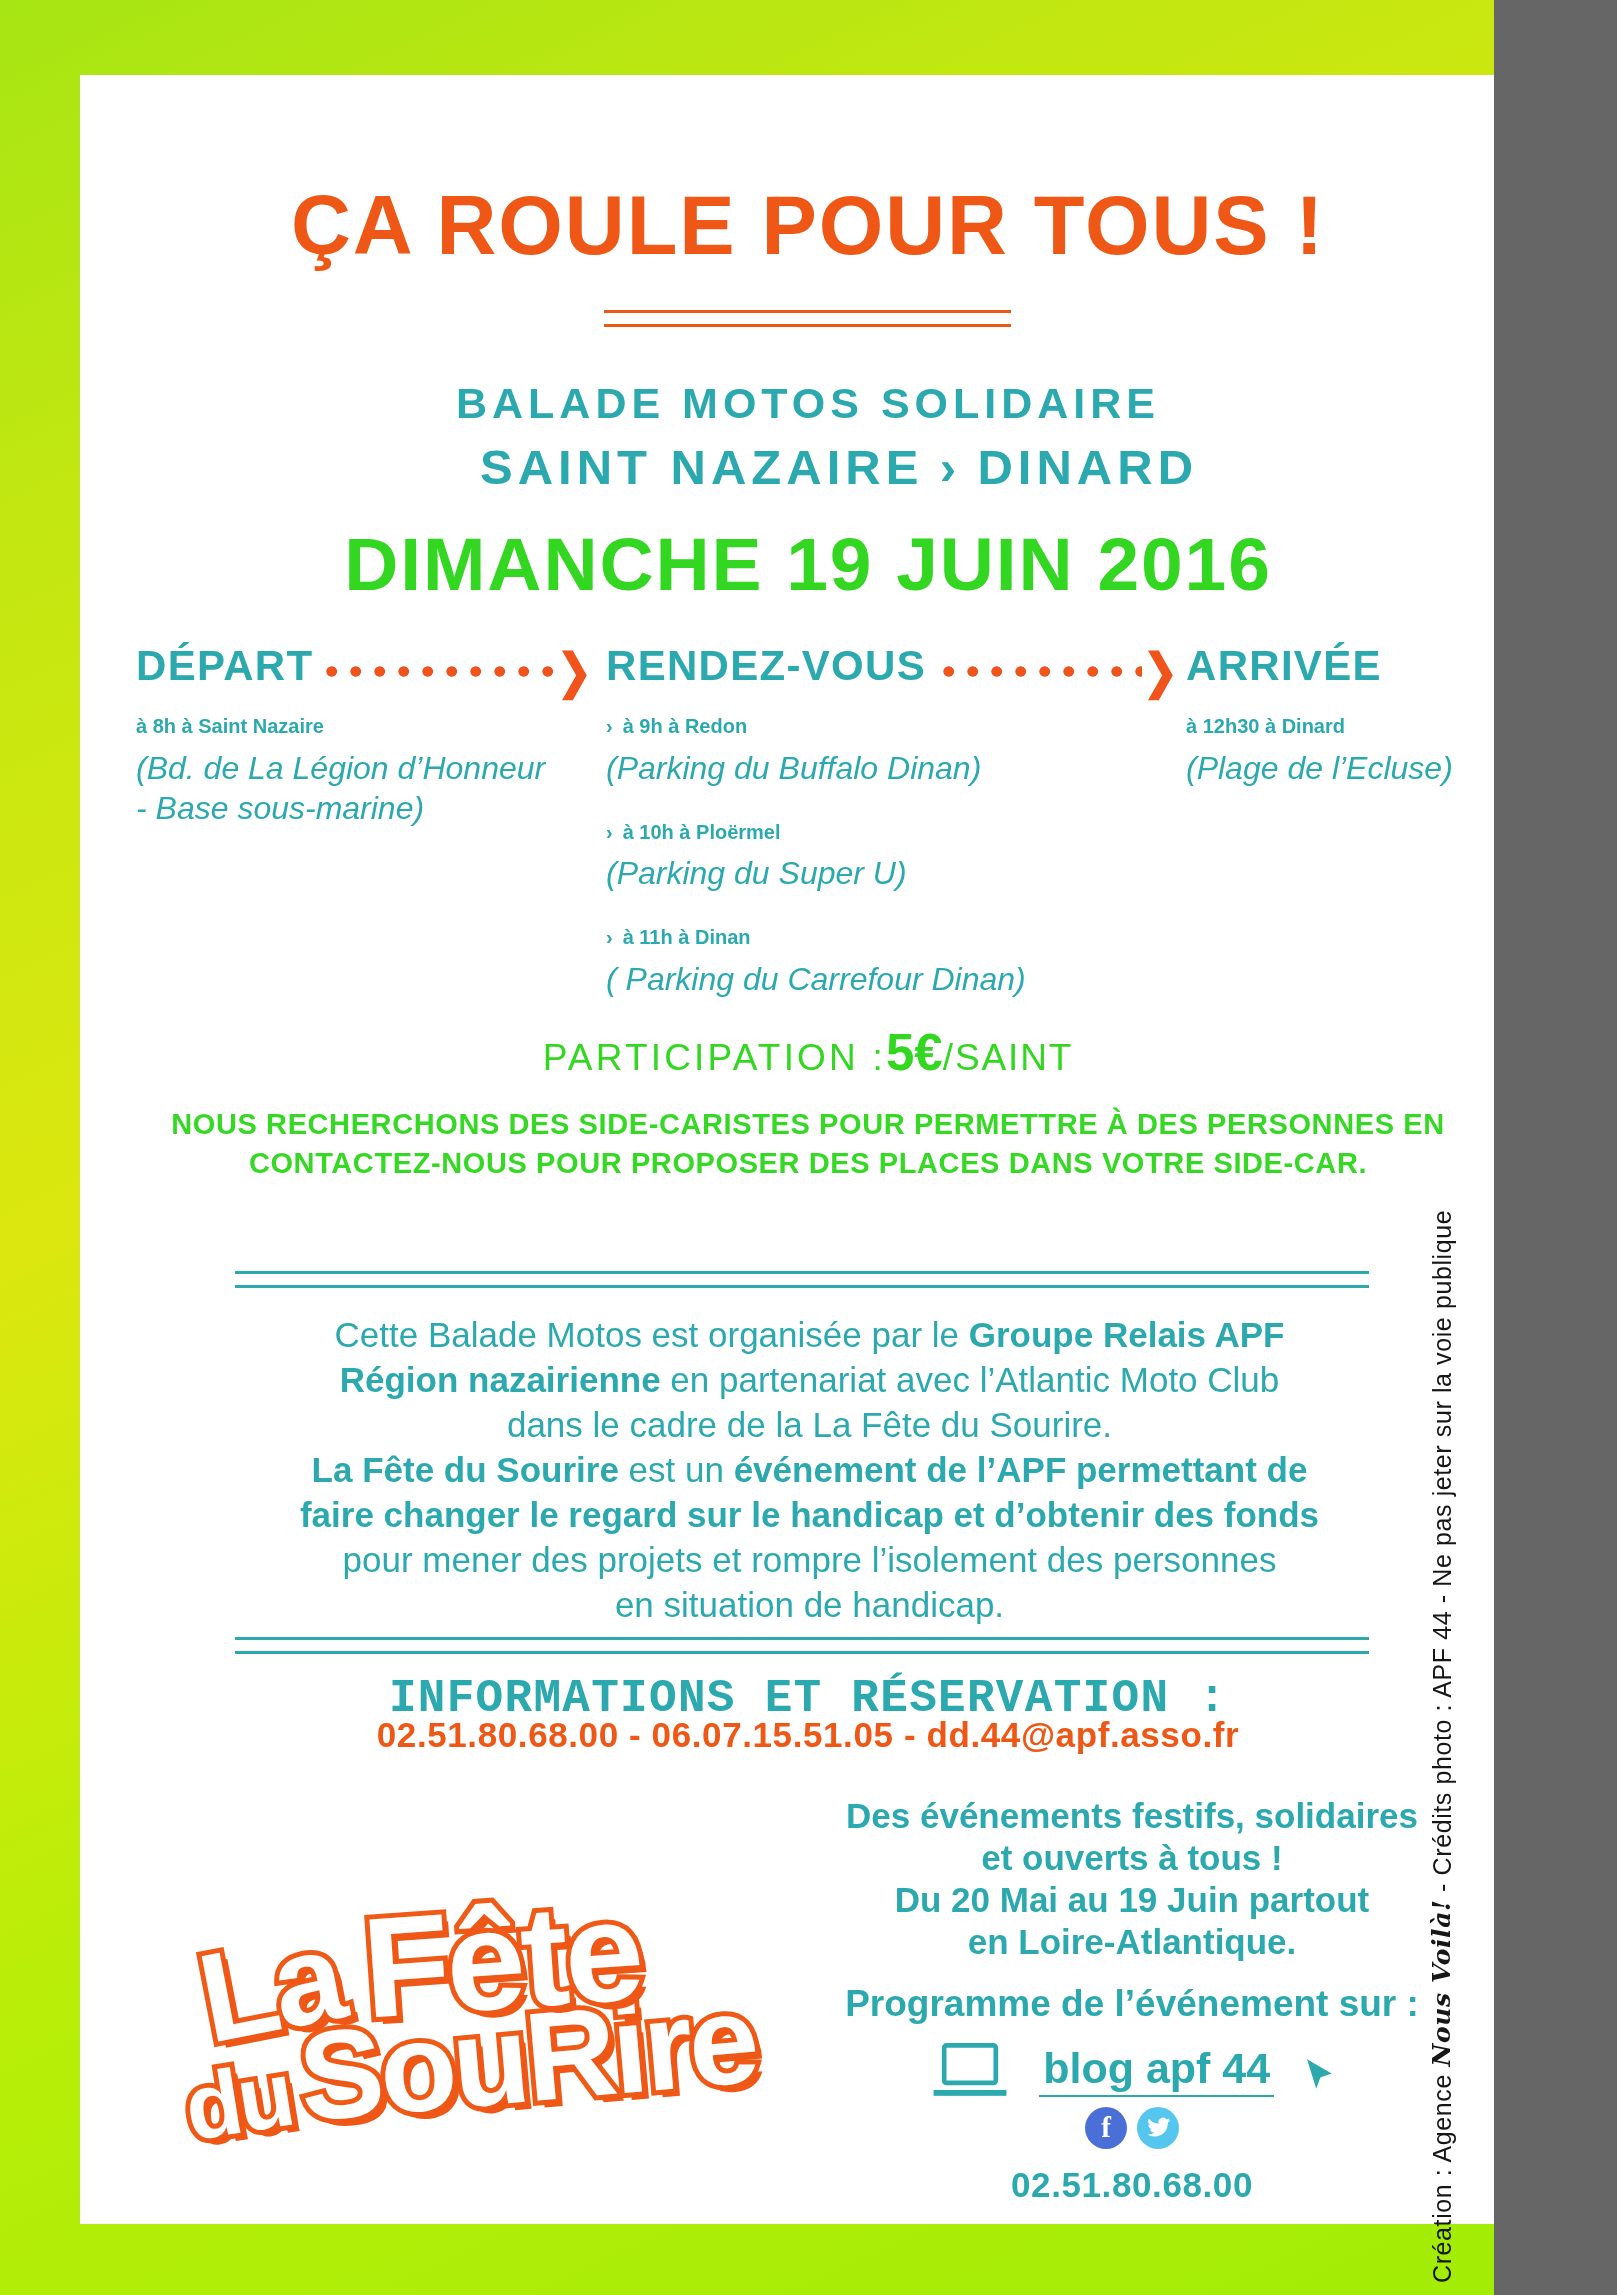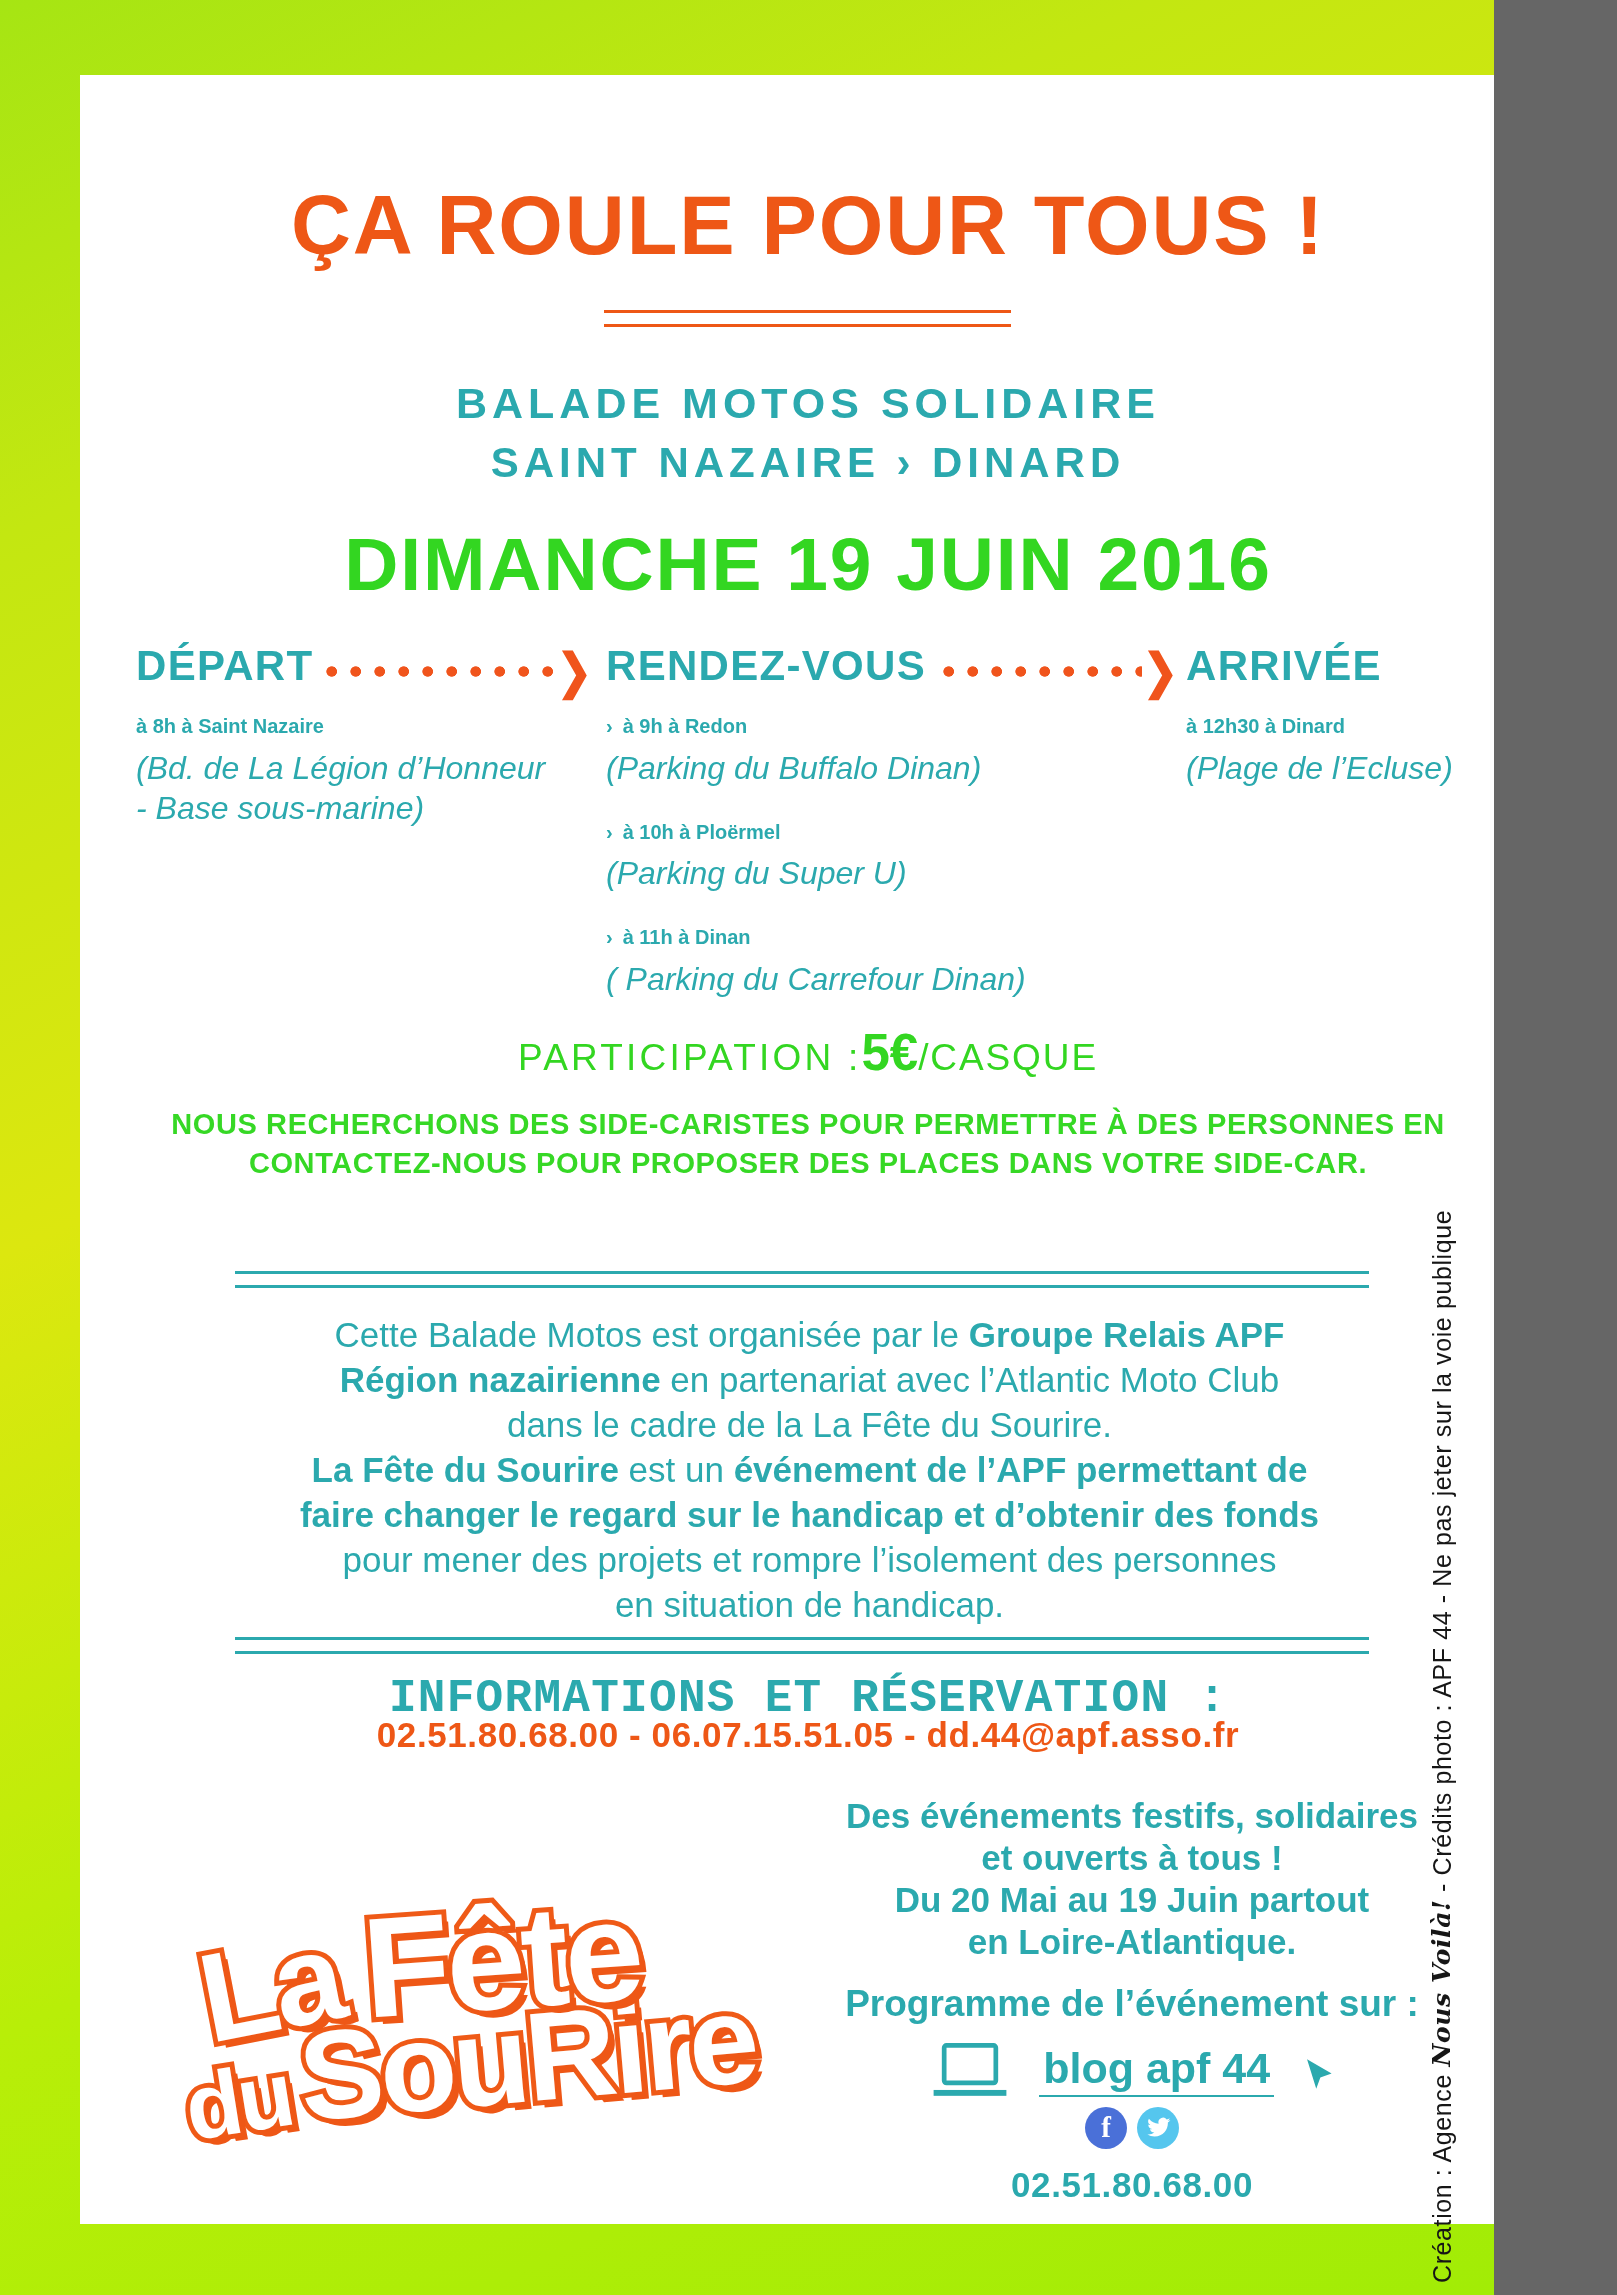--- a/index.html
+++ b/index.html
@@ -26,21 +26,21 @@
   .title-rule{
     top:310px;left:604px;width:407px;height:10.8px;
     border-top:3.8px solid #ee5716;border-bottom:3.8px solid #ee5716;
   }
   .subtitle1{
     top:379px;
     font-size:43px;font-weight:600;color:#2ba9ae;letter-spacing:5px;white-space:nowrap;
   }
   .subtitle2{
     top:439px;
-    font-size:42px;font-weight:600;color:#2ba9ae;letter-spacing:5px;white-space:nowrap;
+    font-size:49px;font-weight:600;color:#2ba9ae;letter-spacing:5px;white-space:nowrap;margin-left:31px;
   }
   .subtitle2 .route-sep{font-weight:bold;margin:0 16.4px;}
   .date{
     top:521px;
     font-size:75px;font-weight:bold;color:#33d621;letter-spacing:1.9px;white-space:nowrap;
   }
 
   .col-header{
     top:642px;font-size:42px;font-weight:bold;color:#2ba9ae;letter-spacing:1.3px;white-space:nowrap;
   }
@@ -219,21 +219,21 @@
   <div class="abs sched-col col-arrivee">
     <div class="sched-title">
         <span>à 12h30 à Dinard</span>
       </div>
     <div class="sched-note">(Plage de l’Ecluse)</div>
   </div>
 
   <div class="abs ctr participation">
     <span class="part-label">PARTICIPATION :</span>
     <span class="part-price">5€</span>
-    <span class="part-unit">/CASQUE</span>
+    <span class="part-unit">/SAINT</span>
   </div>
 
   <div class="abs ctr sidecar">
     <div>NOUS RECHERCHONS DES SIDE-CARISTES POUR PERMETTRE À DES PERSONNES EN</div>
     <div>CONTACTEZ-NOUS POUR PROPOSER DES PLACES DANS VOTRE SIDE-CAR.</div>
   </div>
 
   <div class="abs teal-rule rule1"></div>
 
   <div class="abs organizer">

